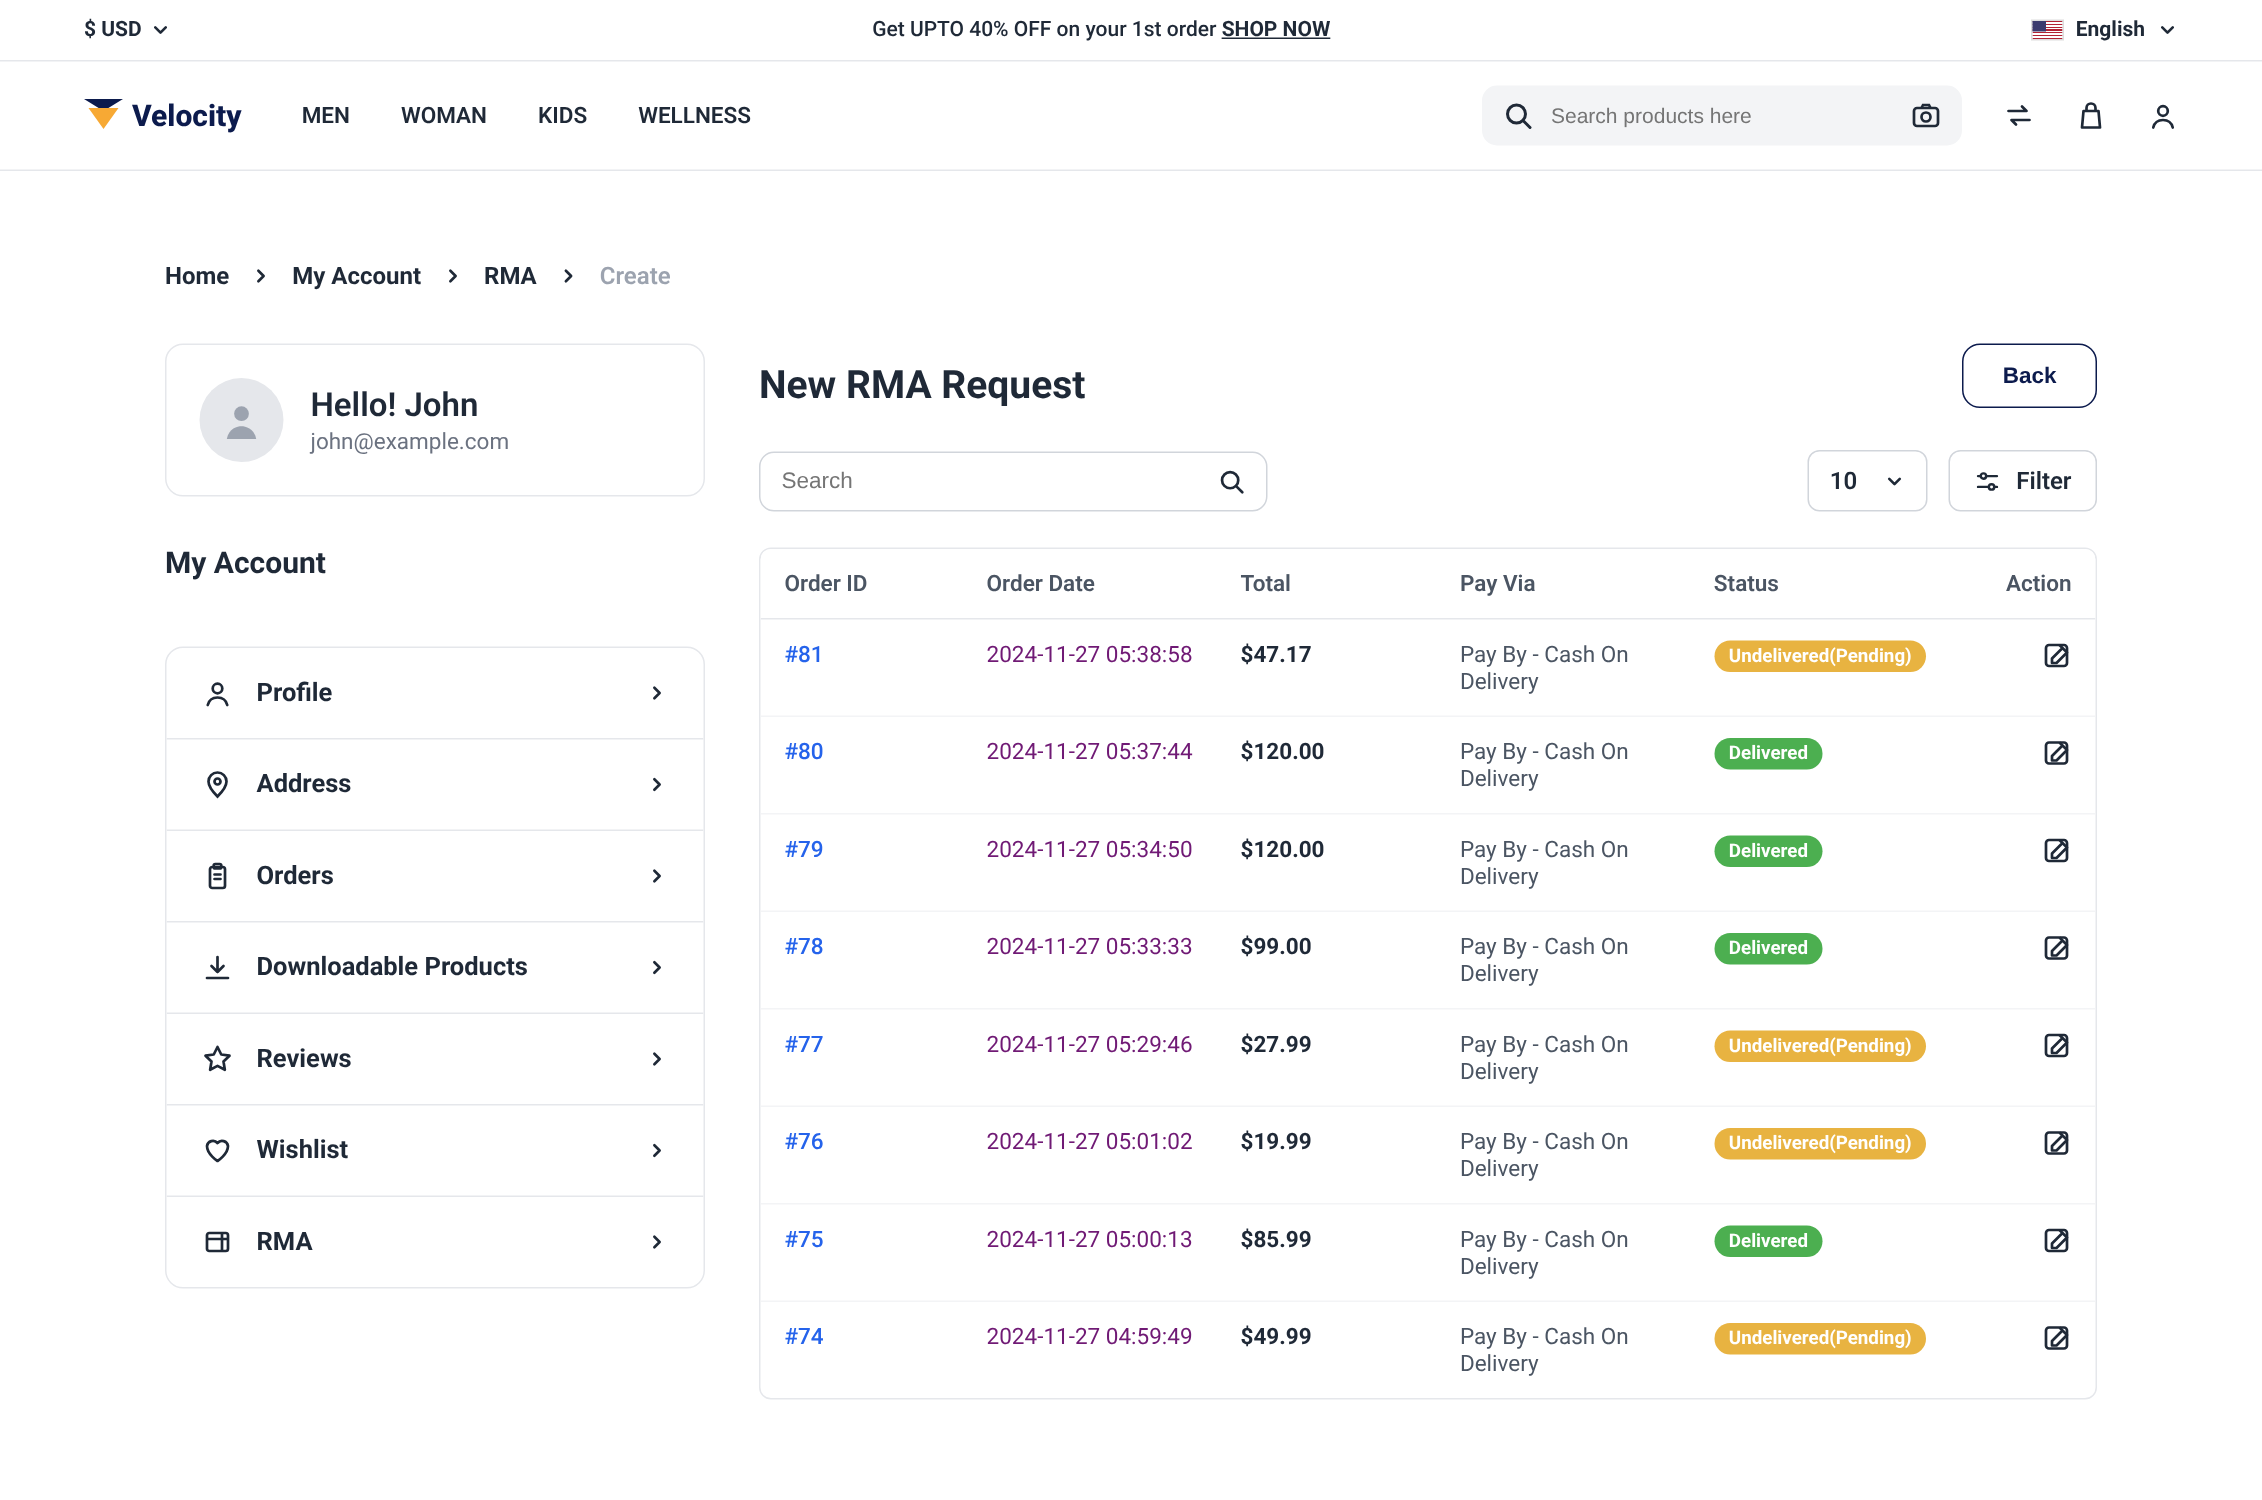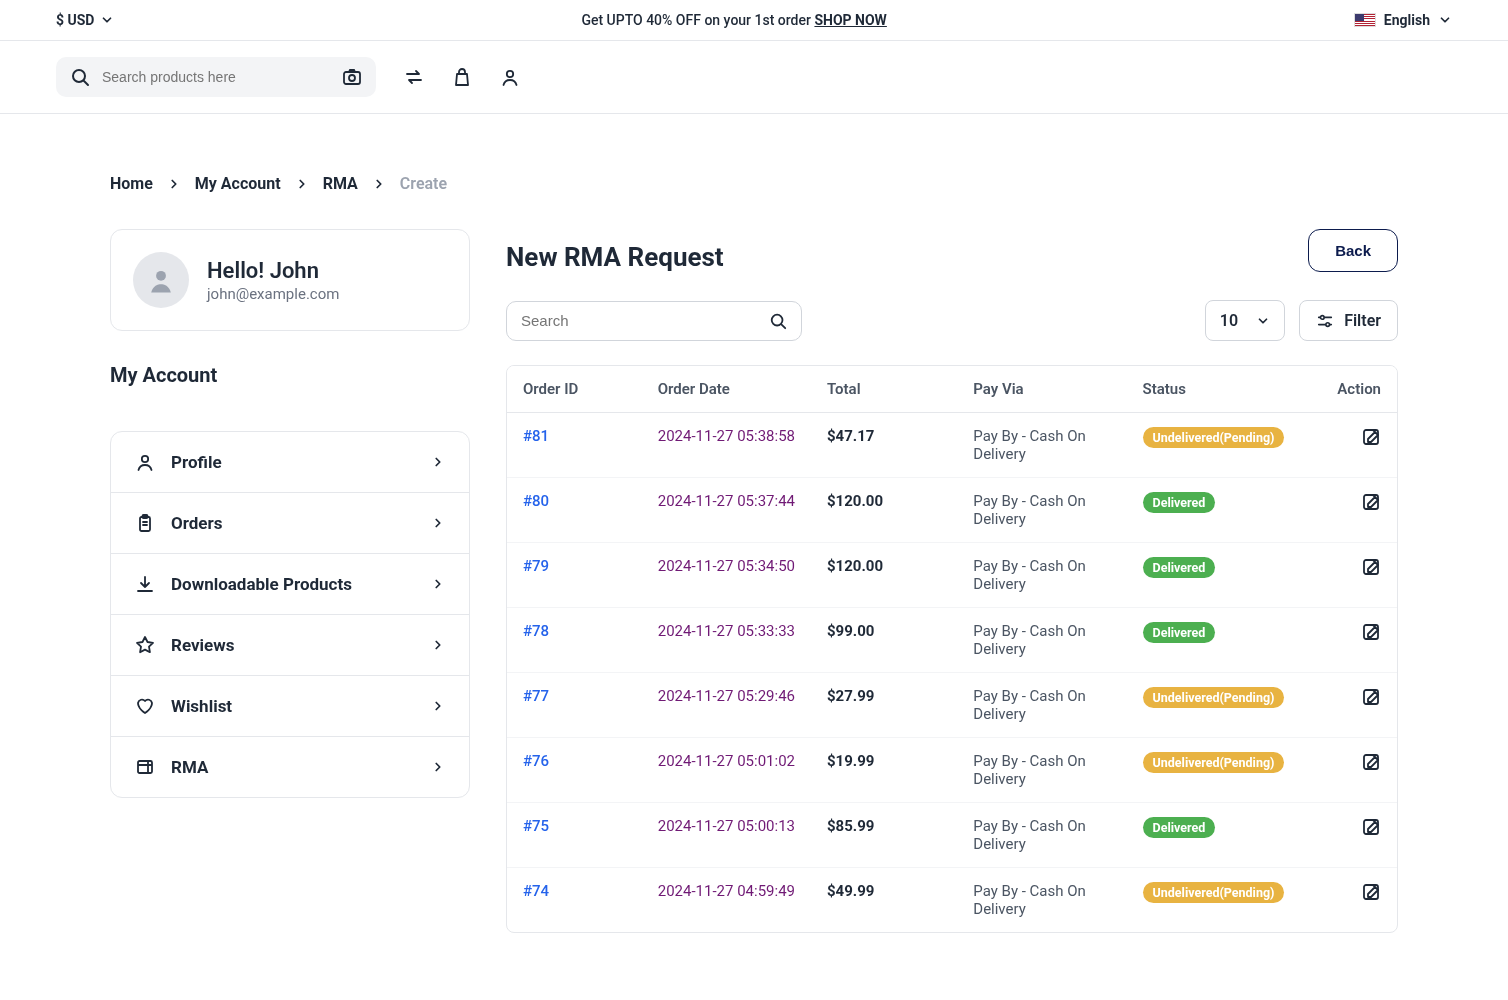--- a/index.html
+++ b/index.html
@@ -51,21 +51,21 @@
 .menu-item .mi-icon { width: 20px; height: 20px; display: inline-flex; }
 .menu-item .chev { width: 14px; height: 14px; }
 
 
 .main { flex: 1; }
 .main-head { display: flex; align-items: flex-end; justify-content: space-between; margin-bottom: 28px; }
 .main-head h1 { font-size: 26px; font-weight: 700; }
 .back-btn { border: 1.5px solid #0c1b4d; color: #0c1b4d; background: #fff; border-radius: 12px; padding: 12px 26px; font-weight: 700; font-size: 15px; cursor: pointer; }
 
 .controls { display: flex; align-items: center; justify-content: space-between; margin-bottom: 24px; }
-.table-search { display: flex; align-items: center; border: 1px solid #d1d5db; border-radius: 10px; padding: 10px 14px; width: 296px; justify-content: space-between; }
+.table-search { display: flex; align-items: center; border: 1px solid #d1d5db; border-radius: 10px; padding: 10px 14px; width: 339px; justify-content: space-between; }
 .table-search input { border: none; outline: none; font-size: 15px; flex: 1; }
 .controls .right { display: flex; gap: 14px; }
 .dropdown { display: flex; align-items: center; gap: 18px; border: 1px solid #d1d5db; border-radius: 8px; padding: 10px 14px; font-weight: 600; cursor: pointer; }
 .filter-btn { display: flex; align-items: center; gap: 10px; border: 1px solid #d1d5db; border-radius: 8px; padding: 10px 16px; font-weight: 600; cursor: pointer; }
 
 
 .table { border: 1px solid #e5e7eb; border-radius: 8px; overflow: hidden; }
 .thead, .trow { display: grid; grid-template-columns: 1.1fr 1.4fr 1.2fr 1.4fr 1.4fr 0.6fr; padding: 14px 16px; align-items: start; gap: 8px; }
 .thead { font-weight: 600; color: #4b5563; font-size: 15px; border-bottom: 1px solid #e5e7eb; background: #fff; }
 .thead .action-h { text-align: right; }
@@ -168,20 +168,32 @@
   <div class="right">
     <span class="flag"></span>
     <span>English</span>
     <svg class="chev-svg" viewBox="0 0 16 16">
         <use href="#i-chev-down"></use>
       </svg>
   </div>
 </div>
 
 <div class="header">
+  <div class="left">
+    <div class="logo">
+      <span class="logo-mark"></span>
+      <span>Velocity</span>
+    </div>
+    <div class="nav" id="main-nav">
+        <span>MEN</span>
+        <span>WOMAN</span>
+        <span>KIDS</span>
+        <span>WELLNESS</span>
+      </div>
+  </div>
   <div class="right">
     <div class="search-box">
       <span class="icon">
           <svg viewBox="0 0 20 20">
             <use href="#i-search"></use>
           </svg>
         </span>
       <input type="text" placeholder="Search products here" style="">
       <span class="icon">
           <svg viewBox="0 0 20 20">
@@ -256,20 +268,33 @@
       <span>Profile</span>
     </div>
     <svg class="chev" viewBox="0 0 16 16">
               <use href="#i-chev-right"></use>
             </svg>
           </div>
           <div class="menu-item">
     <div class="left">
       <span class="mi-icon">
                 <svg viewBox="0 0 20 20">
+                  <use href="#i-pin"></use>
+                </svg>
+              </span>
+      <span>Address</span>
+    </div>
+    <svg class="chev" viewBox="0 0 16 16">
+              <use href="#i-chev-right"></use>
+            </svg>
+          </div>
+          <div class="menu-item">
+    <div class="left">
+      <span class="mi-icon">
+                <svg viewBox="0 0 20 20">
                   <use href="#i-clipboard"></use>
                 </svg>
               </span>
       <span>Orders</span>
     </div>
     <svg class="chev" viewBox="0 0 16 16">
               <use href="#i-chev-right"></use>
             </svg>
           </div>
           <div class="menu-item">

